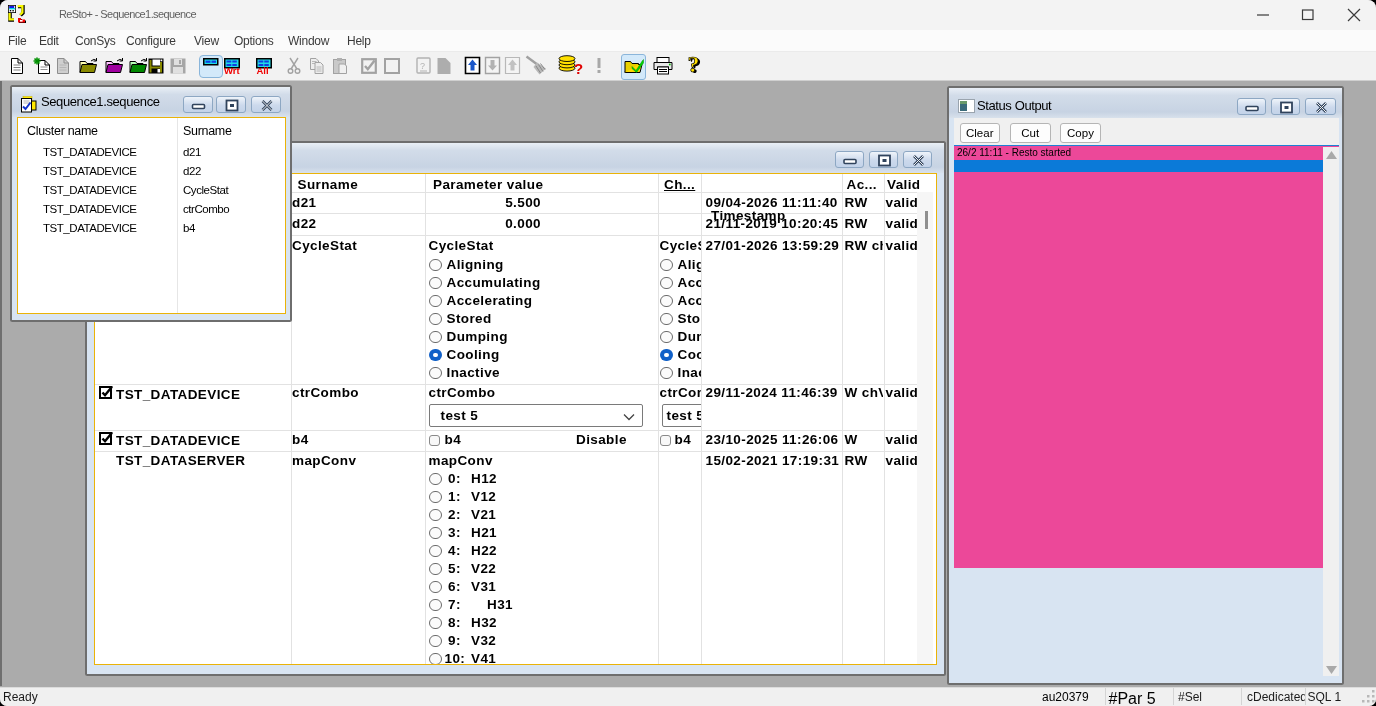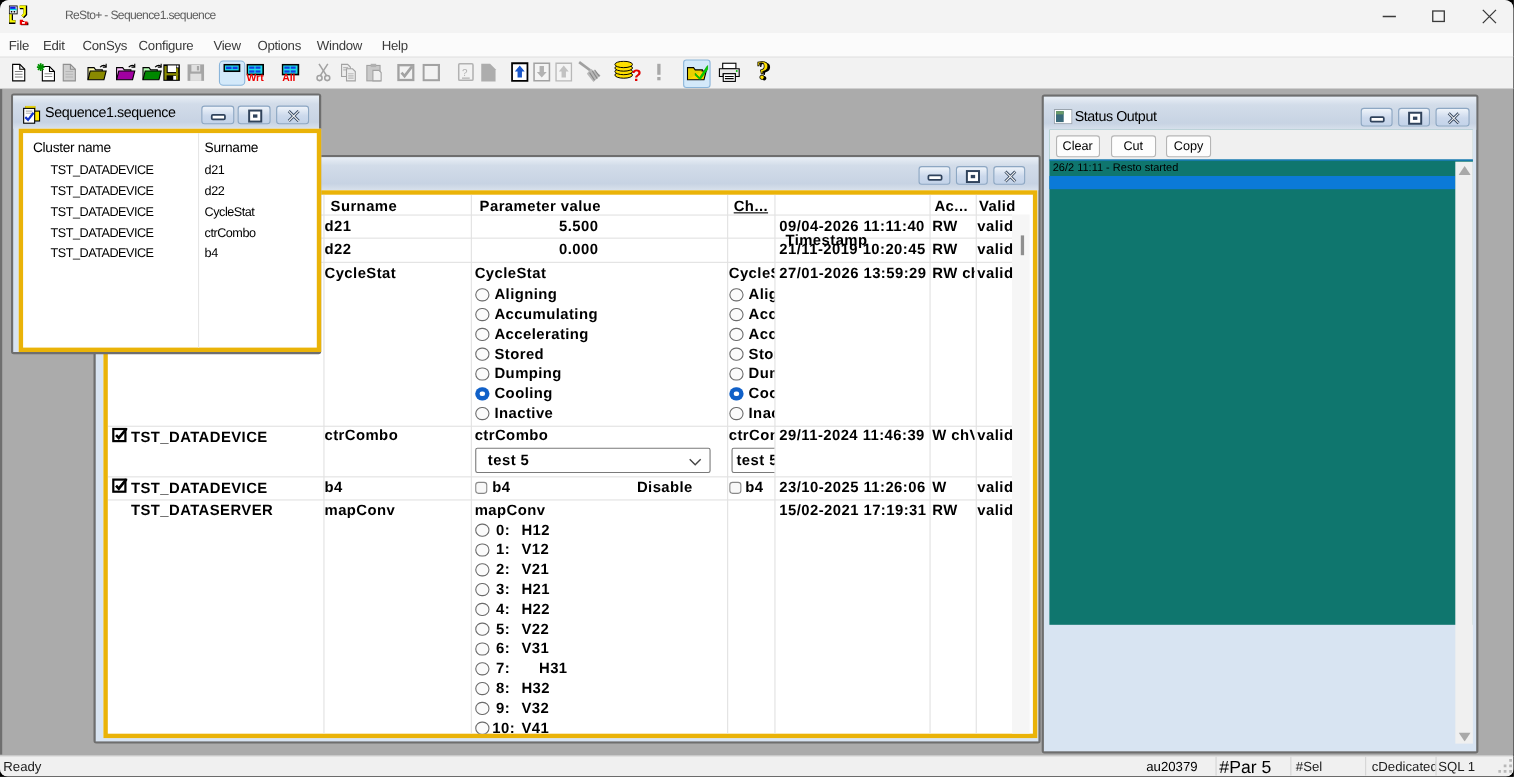--- a/index.html
+++ b/index.html
@@ -20,21 +20,21 @@
   .ssep{position:absolute;top:1px;height:17px;width:1px;background:#d4d4d4;}
   
   .win{background:#6e6e6e;border-radius:2.5px;}
   .winframe{position:absolute;left:2px;top:2px;right:2px;bottom:2px;background:#d8e4f2;}
   .wtitle{position:absolute;left:2px;top:2px;right:2px;height:30px;
      background:linear-gradient(#e9eff6 0%,#d2dce9 25%,#c7d3e3 80%,#d8e1ec 100%);}
   .wtxt{position:absolute;font-size:13px;letter-spacing:-0.4px;color:#000000;}
   .wbtn{position:absolute;height:17px;border:1px solid #8da7c3;border-radius:3px;
      background:linear-gradient(#eff4fa,#ccd9ec 55%,#c3d3e9);box-sizing:border-box;}
   .wbtn svg{position:absolute;left:0;top:0;}
-  .client{position:absolute;background:#fff;border:4px solid #eab308;box-sizing:content-box;}
+  .client{position:absolute;background:#fff;border:1px solid #eab308;box-sizing:content-box;}
   .cell{position:absolute;font-size:13.5px;letter-spacing:0.4px;font-weight:bold;color:#000;white-space:pre;line-height:15px;}
   .vline{position:absolute;width:1px;background:#e2e2e2;}
   .hline{position:absolute;height:1px;background:#e2e2e2;}
   .sbtn{position:absolute;height:20px;background:#fdfdfd;border:1px solid #b5b5b5;border-radius:3px;
      box-sizing:border-box;font-size:11.5px;color:#000;text-align:center;line-height:18px;}
   .radio{position:absolute;width:12.5px;height:12.5px;border:1.4px solid #6b6b6b;border-radius:50%;background:#fbfbfb;box-sizing:border-box;}
   .radio.on{border:none;background:#1060c8;}
   .radio.on:after{content:"";position:absolute;left:4px;top:4px;width:4.5px;height:4.5px;border-radius:50%;background:#fff;}
   .chk{position:absolute;width:13px;height:12.5px;border:2px solid #000;background:#fff;box-sizing:border-box;}
   .chk svg{position:absolute;left:-1px;top:-3px;display:block;overflow:visible;}
@@ -535,21 +535,21 @@
           <rect x="9" y="3.5" width="11" height="10" fill="#fff" stroke="#30435c" stroke-width="1.8"></rect>
           <rect x="12.5" y="7" width="4" height="3" fill="#30435c"></rect>
         </svg>
       </div>
     <div class="wbtn" style="left:358px;top:12px;width:31px;">
         <svg width="31" height="17">
           <path d="M11 4 L20 13 M20 4 L11 13" stroke="#30435c" stroke-width="2.6"></path>
           <path d="M11 4 L20 13 M20 4 L11 13" stroke="#f0f0f0" stroke-width="1"></path>
         </svg>
       </div>
-    <div class="abs" id="statcontent" style="left:6.5px;top:31.5px;width:385.5px;height:450px;background:#0f766e;">
+    <div class="abs" id="statcontent" style="left:6.5px;top:31.5px;width:385.5px;height:450px;background:#ec4899;">
       <div class="abs" style="left:0;top:0;width:385.5px;height:27px;background:#f0f0f0;"></div>
       <div class="sbtn" style="left:6px;top:5px;width:40.5px;">Clear</div>
       <div class="sbtn" style="left:56.5px;top:5px;width:40.5px;">Cut</div>
       <div class="sbtn" style="left:106.5px;top:5px;width:41px;">Copy</div>
       <div class="abs" style="left:0;top:27px;width:385.5px;height:1.5px;background:#1f7fd4;"></div>
       <div class="abs" style="left:3.5px;top:29px;font-size:10px;color:#000;">26/2 11:11 - Resto started</div>
       <div class="abs" style="left:0;top:42px;width:369px;height:12px;background:#0b7ad8;"></div>
       <div class="abs" style="left:369px;top:29px;width:16.5px;height:529px;background:#f0f0f0;"></div>
       <svg class="abs" style="left:372px;top:33px" width="11" height="8">
           <path d="M5.5 0 L11 8 L0 8 Z" fill="#a9a9a9"></path>

